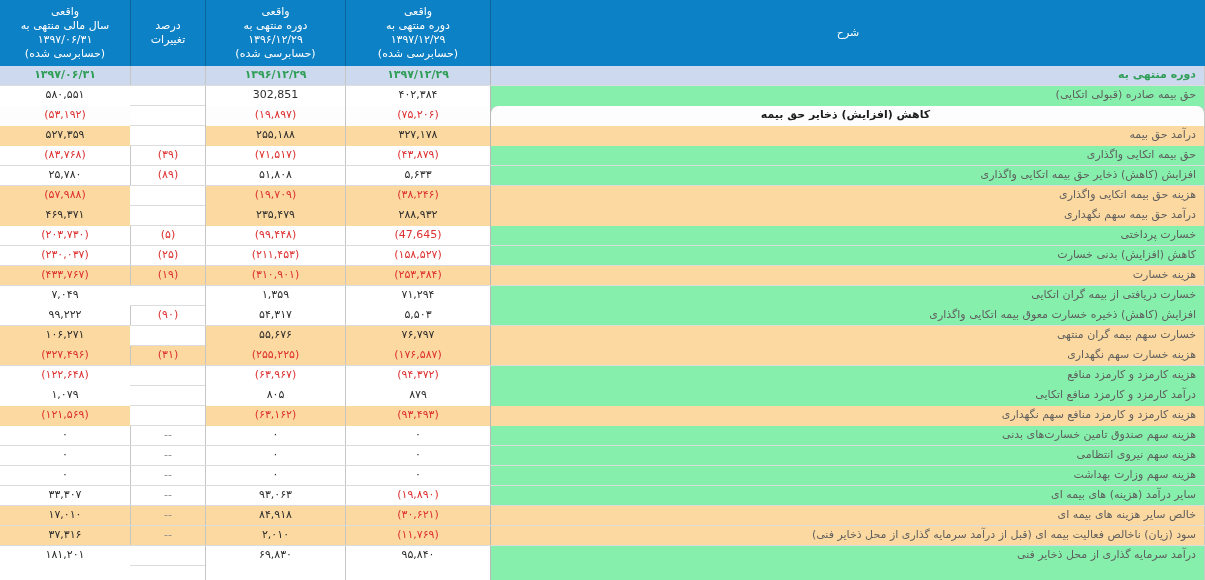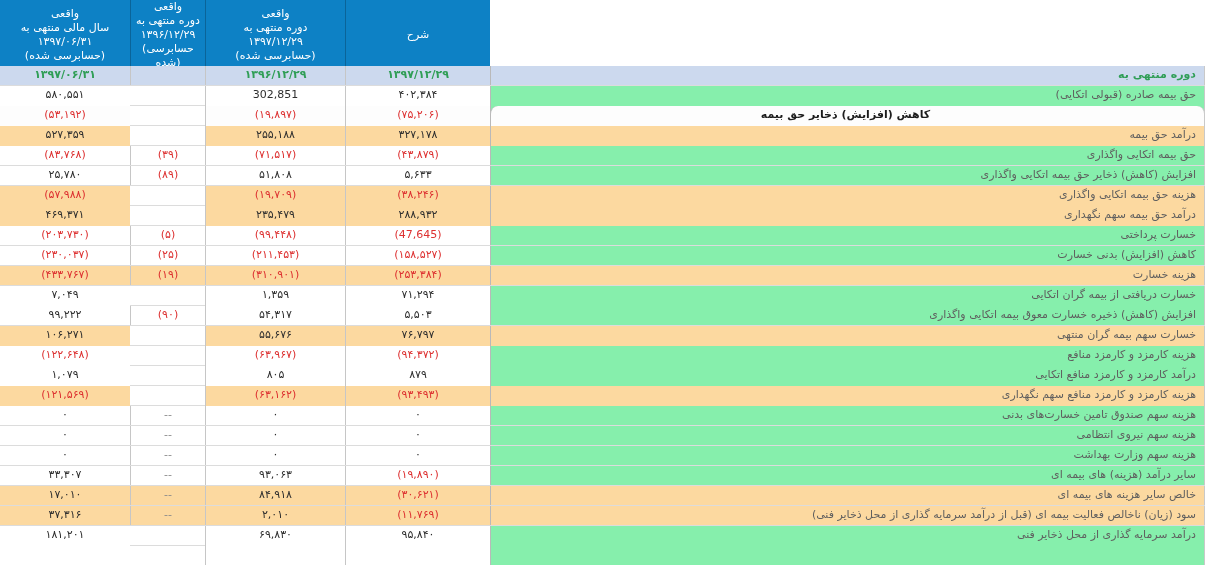--- a/index.html
+++ b/index.html
@@ -33,20 +33,22 @@
 </head>
 <body>
 
 <div class="viewport">
 
   <div class="grid-row thead">
     <div class="th">واقعی
 سال مالی منتهی به
 ۱۳۹۷/۰۶/۳۱
 (حسابرسی شده)</div>
+    <div class="th">درصد
+تغییرات</div>
     <div class="th">واقعی
 دوره منتهی به
 ۱۳۹۶/۱۲/۲۹
 (حسابرسی شده)</div>
     <div class="th">واقعی
 دوره منتهی به
 ۱۳۹۷/۱۲/۲۹
 (حسابرسی شده)</div>
     <div class="th">شرح</div>
   </div>
@@ -143,20 +145,27 @@
         <div class="cell num">۵,۵۰۳</div>
         <div class="cell desc">افزایش (کاهش) ذخیره خسارت معوق بیمه اتکایی واگذاری</div>
       </div>
       <div class="grid-row tr yellow">
         <div class="cell num">۱۰۶,۲۷۱</div>
         <div class="cell num pos">۳۸</div>
         <div class="cell num">۵۵,۶۷۶</div>
         <div class="cell num">۷۶,۷۹۷</div>
         <div class="cell desc">خسارت سهم بیمه گران منتهی</div>
       </div>
+      <div class="grid-row tr yellow">
+        <div class="cell num neg">(۳۲۷,۴۹۶)</div>
+        <div class="cell num neg">(۳۱)</div>
+        <div class="cell num neg">(۲۵۵,۲۲۵)</div>
+        <div class="cell num neg">(۱۷۶,۵۸۷)</div>
+        <div class="cell desc">هزینه خسارت سهم نگهداری</div>
+      </div>
       <div class="grid-row tr normal">
         <div class="cell num neg">(۱۲۲,۶۴۸)</div>
         <div class="cell num pos">۴۸</div>
         <div class="cell num neg">(۶۳,۹۶۷)</div>
         <div class="cell num neg">(۹۴,۳۷۲)</div>
         <div class="cell desc">هزینه کارمزد و کارمزد منافع</div>
       </div>
       <div class="grid-row tr normal">
         <div class="cell num">۱,۰۷۹</div>
         <div class="cell num pos">۹</div>

